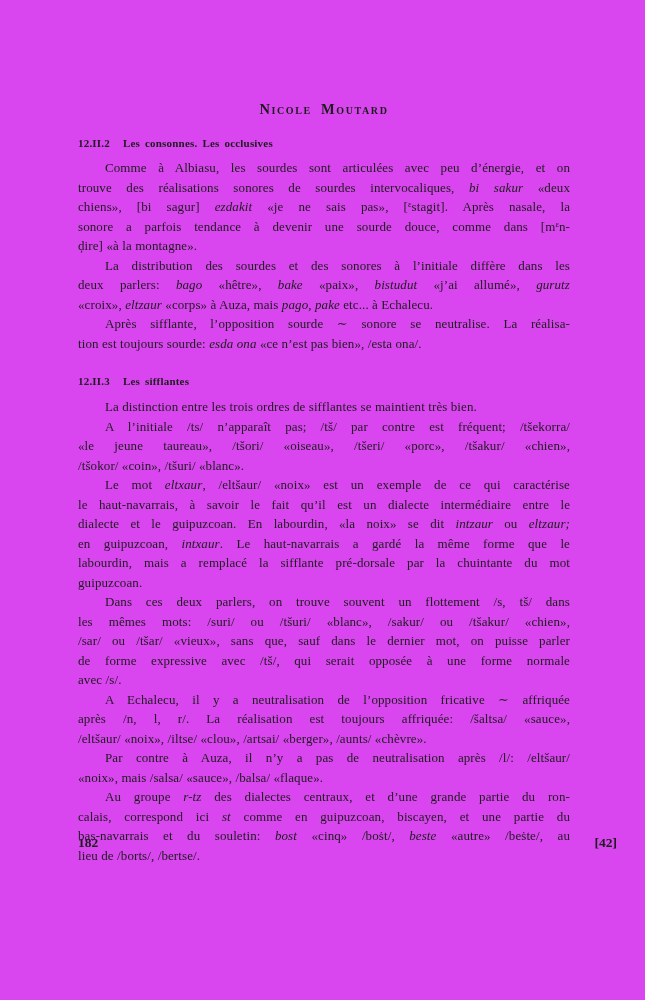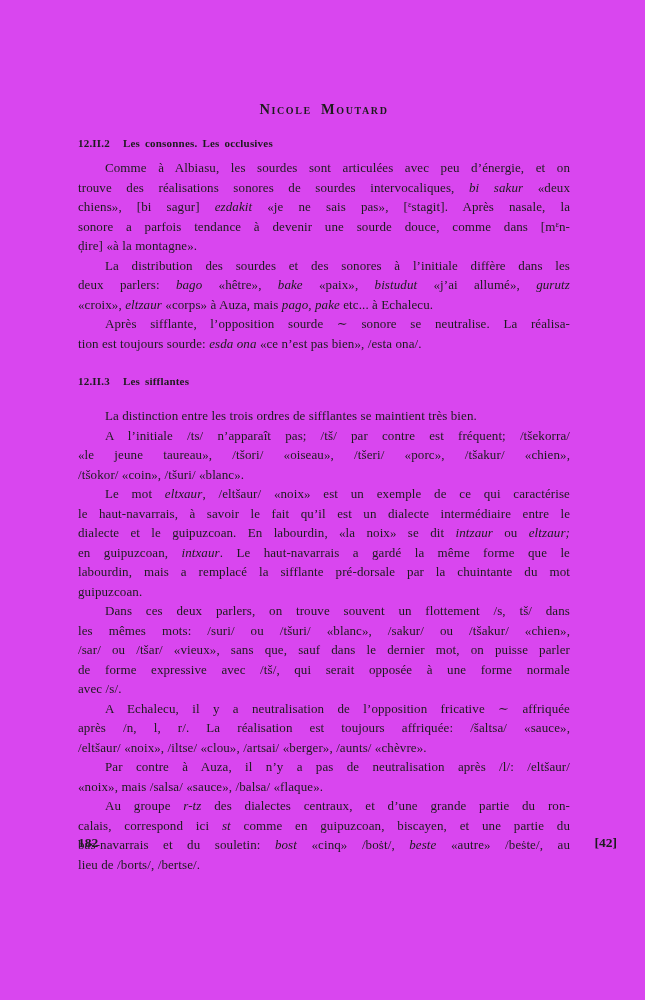--- a/index.html
+++ b/index.html
@@ -31,21 +31,21 @@
   }
   .section-heading {
     font-weight: 700;
     font-size: 11px;
     line-height: 17px;
     margin: 0 0 6px 0;
     letter-spacing: 0.2px;
   }
   .section + .section > .section-heading {
     margin-top: 20px;
-    margin-bottom: 16px;
+    margin-bottom: 7px;
   }
   .section-number { margin-right: 13px; }
   .section-title { word-spacing: 2px; }
   .paragraph { margin: 0; }
   .line {
     font-size: 13px;
     height: 19.5px;
     line-height: 19.5px;
     text-align: justify;
     text-align-last: justify;

